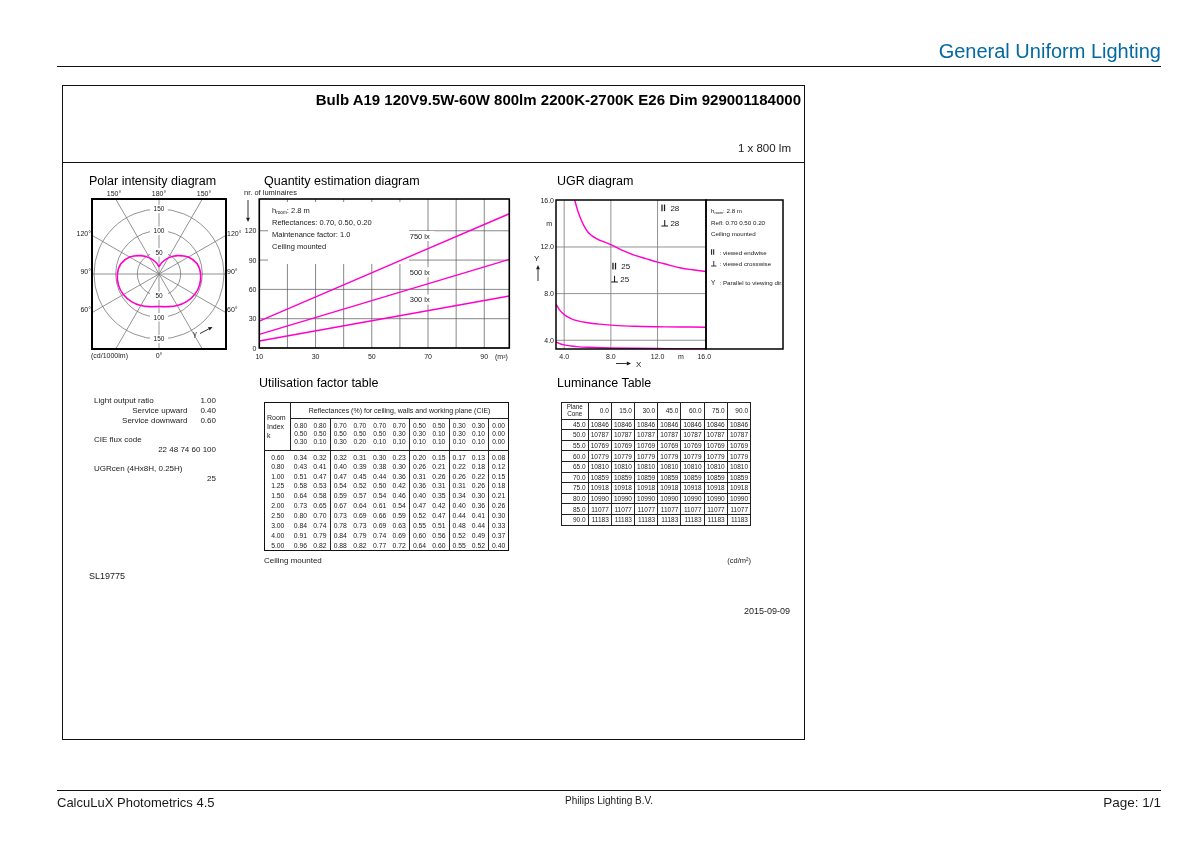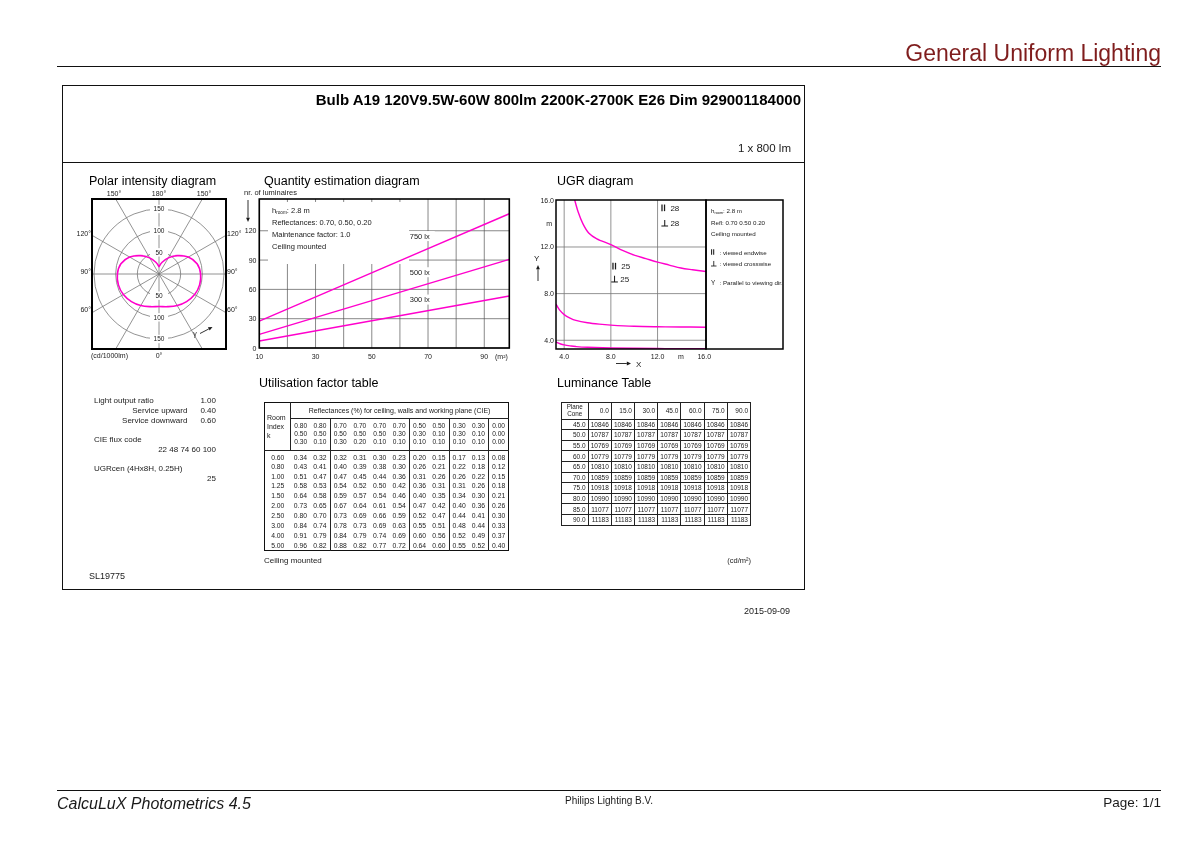--- a/index.html
+++ b/index.html
@@ -4,29 +4,29 @@
 <style>
   * { margin:0; padding:0; box-sizing:border-box; }
   html,body { background:#fff; }
   body {
     width:1200px; height:849px; position:relative; overflow:hidden;
     font-family:"Liberation Sans", sans-serif; color:#1a1a1a;
   }
   .abs { position:absolute; }
 
   
-  #hdr-title { top:40px; right:39px; font-size:23px; color:#7f1d1d; }
+  #hdr-title { top:40px; right:39px; font-size:20px; color:#0369a1; }
   #hdr-rule  { top:66px; left:57px; width:1104px; border-top:1.6px solid #111; }
   #ftr-rule  { top:790px; left:57px; width:1104px; border-top:1.6px solid #111; }
-  #ftr-left  { top:795px; left:57px; font-size:16px;font-style:italic; }
+  #ftr-left  { top:795px; left:57px; font-size:13px; }
   #ftr-center{ top:795px; left:57px; width:1104px; text-align:center; font-size:10px; }
   #ftr-right { top:795px; right:39px; font-size:13.5px; }
 
   
-  #doc-box { left:62px; top:85px; width:743px; height:505px; border:1.6px solid #111; background:#fff; }
+  #doc-box { left:62px; top:85px; width:743px; height:655px; border:1.6px solid #111; background:#fff; }
   #doc-title { top:5px; left:0; right:3px; text-align:right; font-size:15px; font-weight:bold; color:#000; }
   #doc-lamp  { top:56px; right:13px; font-size:11.5px; }
   #doc-sep   { top:76px; left:0; right:0; border-top:1.5px solid #111; }
   .sec-title { font-size:12.5px; color:#000; white-space:nowrap; }
   #t-polar { left:26px; top:88px; }
   #t-quant { left:201px; top:88px; }
   #t-ugr   { left:494px; top:88px; }
   #t-util  { left:196px; top:290px; }
   #t-lum   { left:494px; top:290px; }
 

